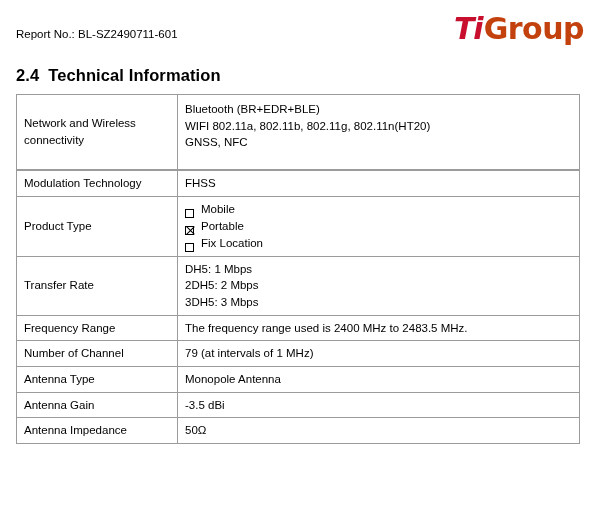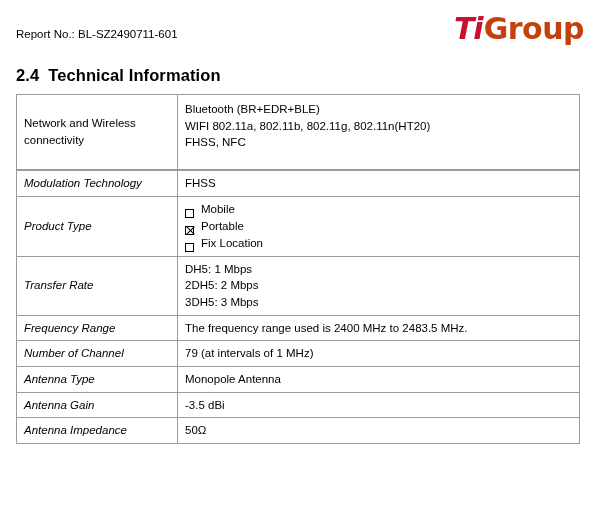--- a/index.html
+++ b/index.html
@@ -86,21 +86,21 @@
   }
   .t1 td.label { width: 146px; }
   .t1 td.value { padding-top: 6px; padding-bottom: 18px; }
   .t1 .line { display: block; }
 
   .intro-text {
     font-size: 11.5px;
     margin: 7px 0 6px 0;
   }
 
-  .t2 td.label { width: 146px; font-style: italic; }
+  .t2 td.label { width: 146px; }
   .t2 td.value { }
 
   .multi .line { display: block; }
 
   
   .chk-row {
     display: flex;
     align-items: flex-end;
     height: 17px;
   }
@@ -144,21 +144,21 @@
     <span class="num">2.4</span><span>Technical Information</span>
   </div>
 
   <table class="t1">
     <tbody>
       <tr>
         <td class="label">Network and Wireless connectivity</td>
         <td class="value">
           <span class="line">Bluetooth (BR+EDR+BLE)</span>
           <span class="line">WIFI 802.11a, 802.11b, 802.11g, 802.11n(HT20)</span>
-          <span class="line">FHSS, NFC</span>
+          <span class="line">GNSS, NFC</span>
         </td>
       </tr>
     </tbody>
   </table>
 
 
   <table class="t2">
     <tbody>
       <tr>
         <td class="label">Modulation Technology</td>

